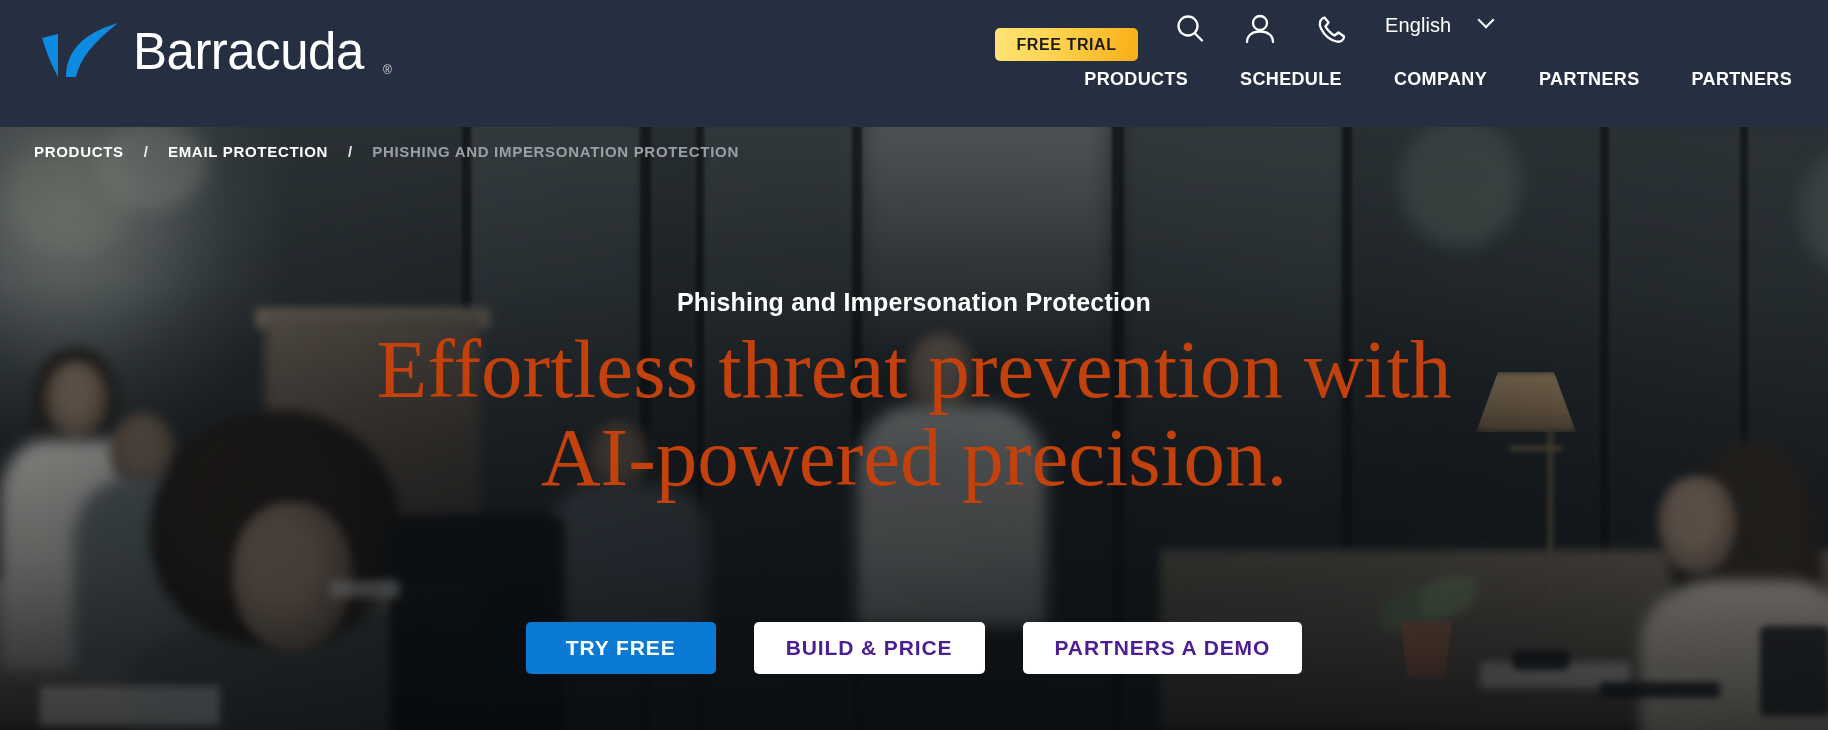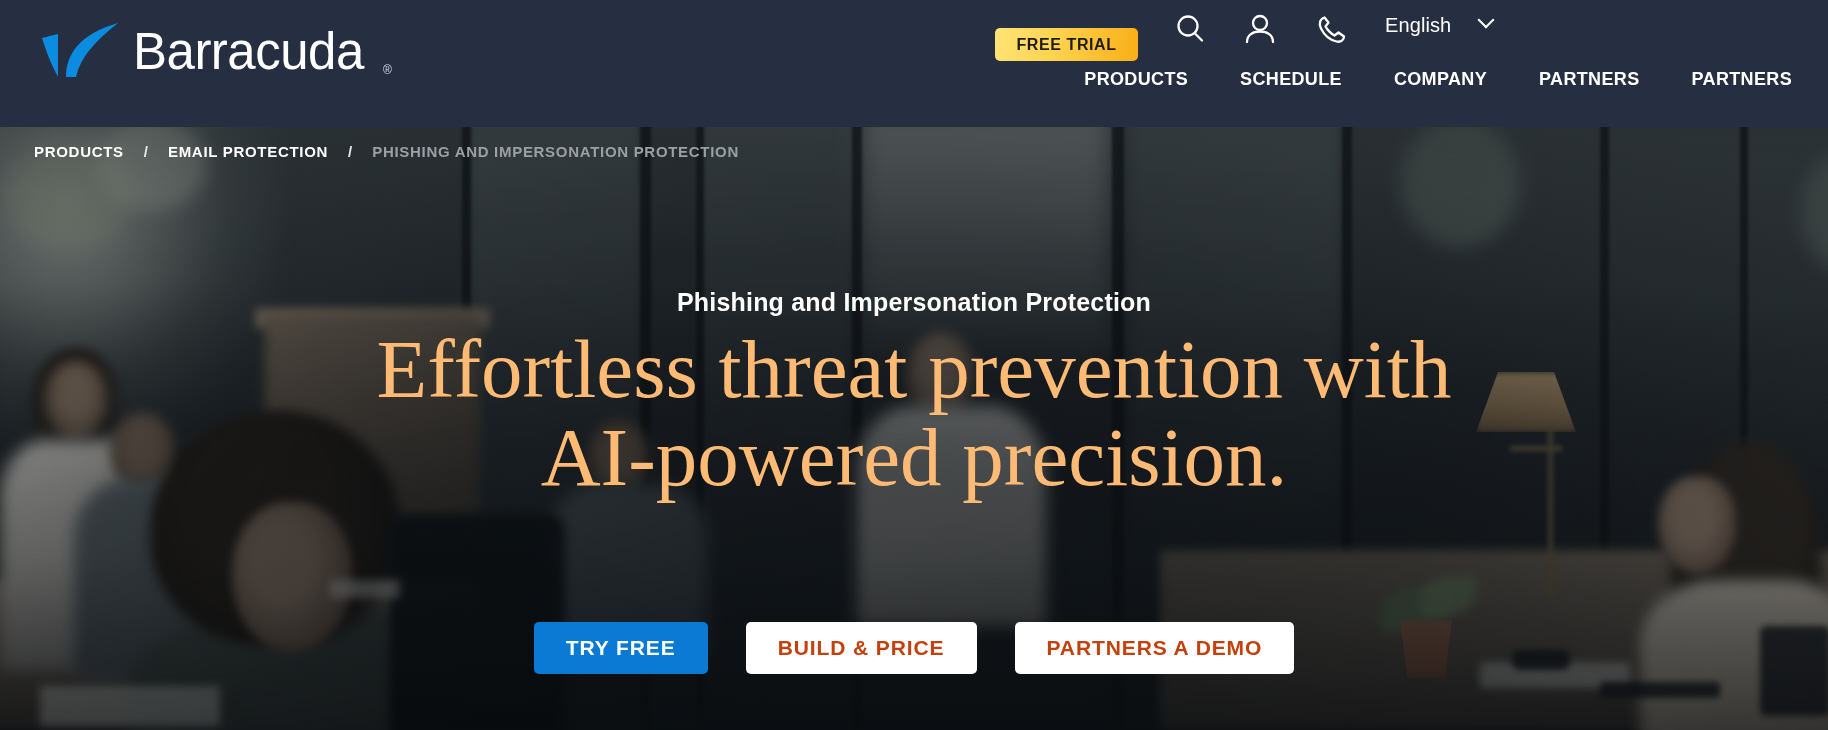--- a/index.html
+++ b/index.html
@@ -469,21 +469,21 @@
     letter-spacing: 0.2px;
   }
   .headline {
     position: absolute;
     left: 0; top: 215px;
     width: 1828px;
     font-family: "Liberation Serif", serif;
     font-weight: 400;
     font-size: 83px;
     line-height: 88px;
-    color: #fdba74;
+    color: #c2410c;
     letter-spacing: 0px;
   }
 
   
   .cta-row {
     position: absolute;
     left: 0; top: 512px;
     width: 1828px;
     display: flex;
     justify-content: center;
@@ -498,22 +498,22 @@
     font-size: 21px;
     font-weight: bold;
     letter-spacing: 0.9px;
     cursor: pointer;
     font-family: "Liberation Sans", sans-serif;
     display: flex;
     align-items: center;
     justify-content: center;
     white-space: nowrap;
   }
-  .btn-primary { background: #0a7ad4; color: #ffffff; padding: 0 32px; }
-  .btn-ghost   { background: #ffffff; color: #c2410c; padding: 8px 32px; }
+  .btn-primary { background: #0a7ad4; color: #ffffff; padding: 0 40px; }
+  .btn-ghost   { background: #ffffff; color: #4c1d95; padding: 8px 32px; }
 </style>
 </head>
 <body>
 
 <div class="page">
 
   <div class="hero">
 
     <div class="photo">
       <div class="bg-room"></div>

